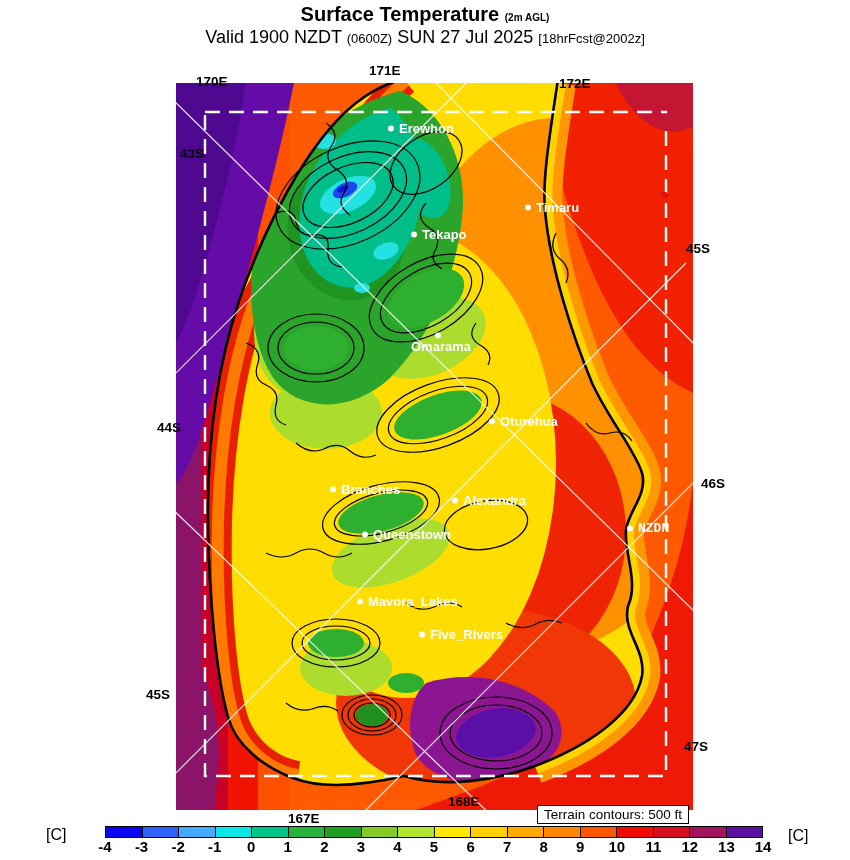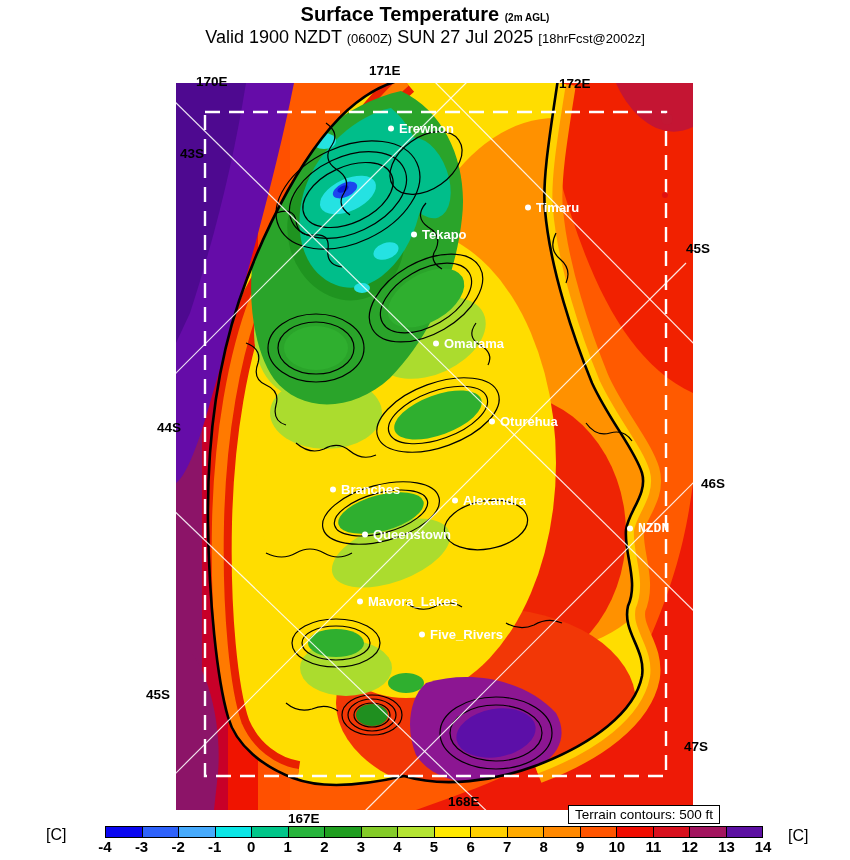--- a/index.html
+++ b/index.html
@@ -11,21 +11,21 @@
   #valid-line{top:27px;font-size:18px;}
   #valid-line .small{font-size:13px;}
   #model-line{top:49px;font-size:12.5px;}
   #map{position:absolute;left:176px;top:83px;width:517px;height:727px;}
   #map svg{position:absolute;left:0;top:0;display:block;}
   .station{position:absolute;display:flex;align-items:center;white-space:nowrap;
            transform:translate(-3px,-50%);color:#fff;font-weight:bold;font-size:13px;}
   .station .dot{width:6px;height:6px;border-radius:50%;background:#fff;margin-right:5px;flex:none;}
   .gridlabel{position:absolute;font-size:13.5px;font-weight:bold;white-space:nowrap;}
   #terrainbox{position:absolute;left:537px;top:805px;background:#fff;border:1.5px solid #000;
-              font-size:13.5px;line-height:17px;padding:0 6px;white-space:nowrap;margin-left:31px;}
+              font-size:13.5px;line-height:17px;padding:0 6px;white-space:nowrap;}
   #cbar{position:absolute;left:105px;top:826px;width:658px;height:12px;display:flex;
         border:1px solid #000;box-sizing:border-box;}
   .cbseg{flex:1;border-left:1px solid #000;}
   .cbseg:first-child{border-left:none;}
   #cbticks{position:absolute;left:105px;top:838px;width:658px;height:18px;}
   .cbtick{position:absolute;transform:translateX(-50%);font-weight:bold;font-size:15px;}
   .cunit{position:absolute;font-size:16px;}
   #cunit-left{left:46px;top:826px;}
   #cunit-right{left:788px;top:827px;}
 </style>
@@ -160,21 +160,21 @@
           <span>Erewhon</span>
         </div>
         <div class="station" style="left: 352px; top: 124px;">
           <span class="dot"></span>
           <span>Timaru</span>
         </div>
         <div class="station" style="left: 238px; top: 151px;">
           <span class="dot"></span>
           <span>Tekapo</span>
         </div>
-        <div class="station" style="left: 260px; top: 260px;">
+        <div class="station" style="left: 238px; top: 260px; flex-direction: column;">
           <span class="dot"></span>
           <span>Omarama</span>
         </div>
         <div class="station" style="left: 308px; top: 338px; padding-left: 8px;">
           <span class="dot"></span>
           <span>Oturehua</span>
         </div>
         <div class="station" style="left: 157px; top: 406px;">
           <span class="dot"></span>
           <span>Branches</span>

